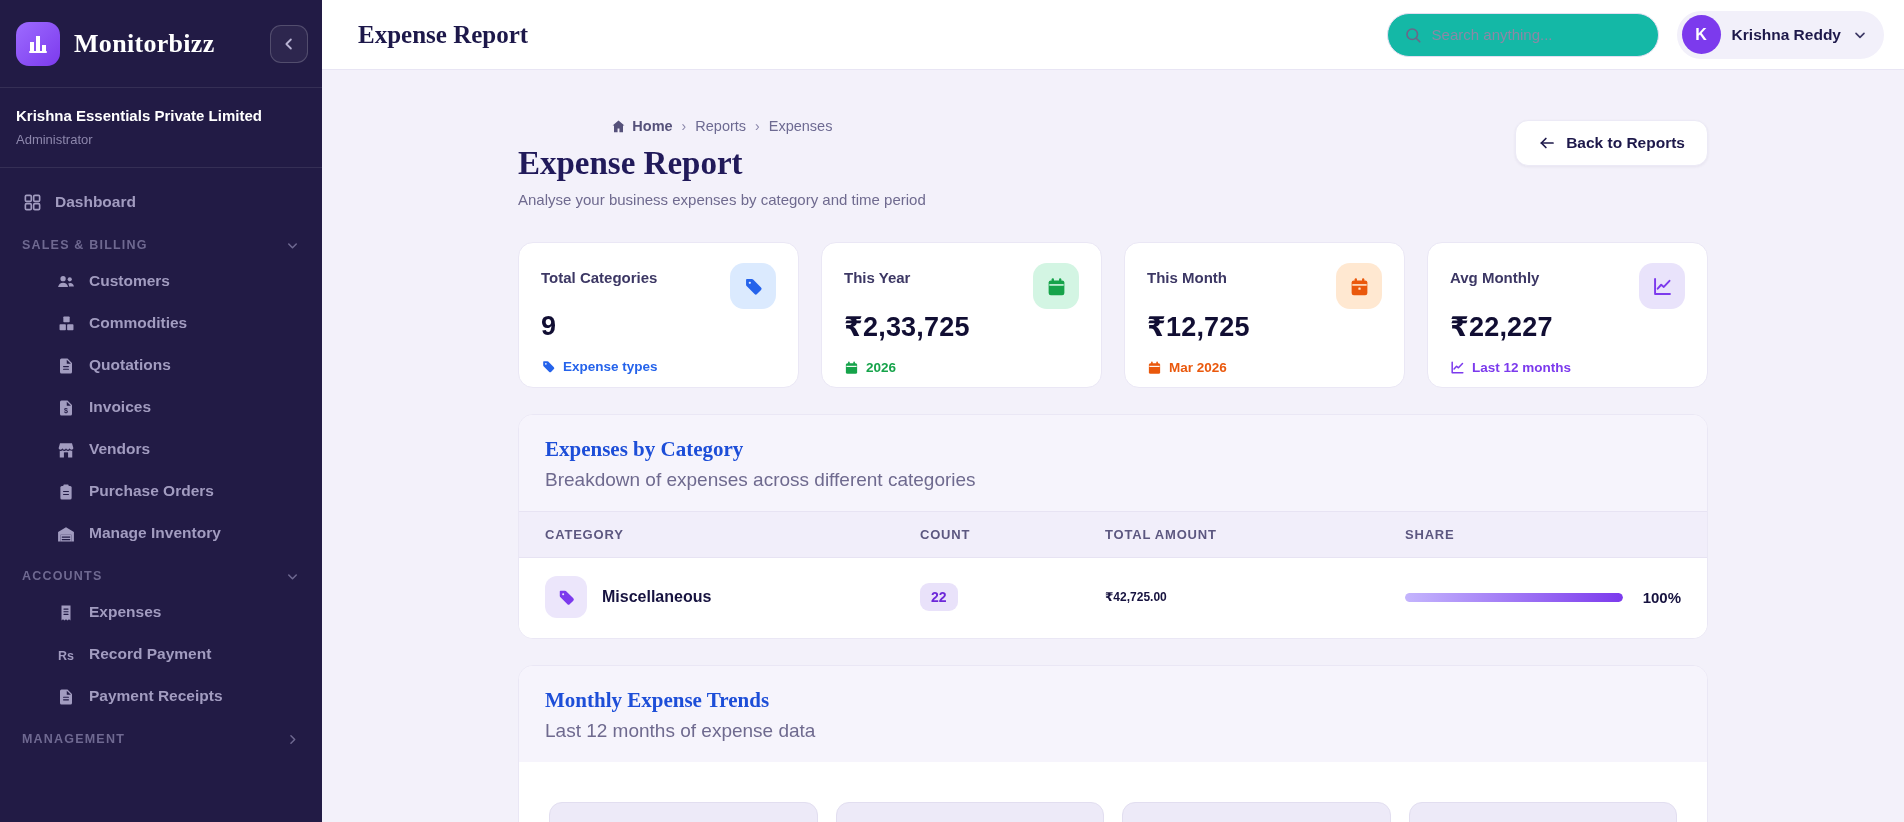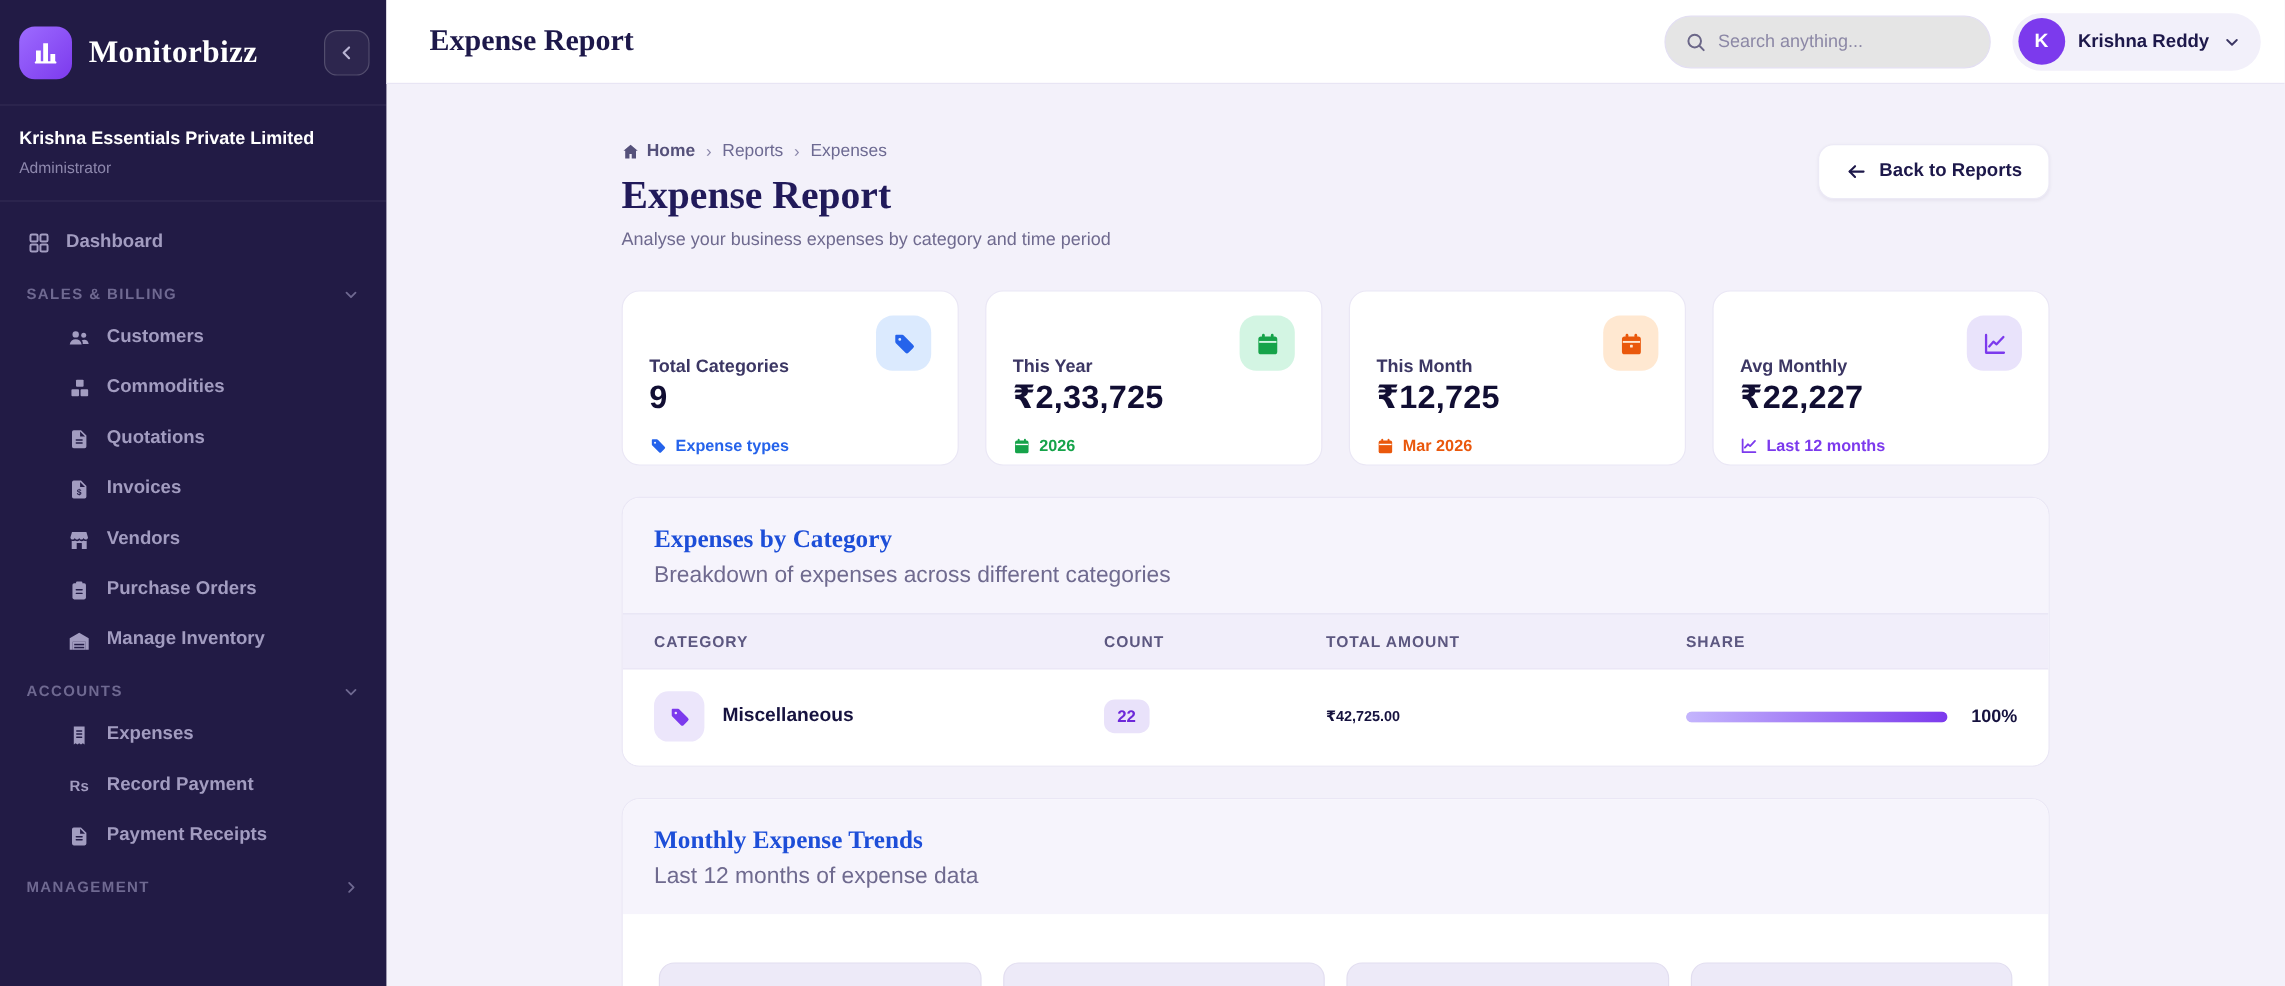--- a/index.html
+++ b/index.html
@@ -54,21 +54,21 @@
   .main { flex:1; display:flex; flex-direction:column; height:822px; }
   .topbar {
     height:70px; min-height:70px; background:#fff;
     border-bottom:1px solid #e8e5f4;
     display:flex; align-items:center; padding:0 20px 0 36px;
   }
   .topbar-title { font-size:25px; font-weight:bold; color:#1d184a; }
   .topbar-right { margin-left:auto; display:flex; align-items:center; gap:18px; }
   .search-pill {
     width:272px; height:44px; border-radius:22px;
-    background:#e5e5e5; border:1px solid #e3dff2;
+    background:#14b8a6; border:1px solid #e3dff2;
     display:flex; align-items:center; gap:10px; padding:0 16px;
   }
   .search-pill input {
     border:none; outline:none; background:transparent;
     font-family:inherit; font-size:15px; color:#4a4668; width:100%;
   }
   .search-pill input::placeholder { color:#8c88a6; }
   .user-chip {
     height:48px; border-radius:24px; background:#f2f0fa;
     display:flex; align-items:center; gap:11px; padding:4px 16px 4px 5px; cursor:pointer;
@@ -77,42 +77,42 @@
     width:39px; height:39px; border-radius:50%; background:#7c3aed;
     color:#fff; font-weight:bold; font-size:16px;
     display:flex; align-items:center; justify-content:center;
   }
   .user-name { font-size:15.5px; font-weight:bold; color:#1d184a; }
 
   .content { flex:1; overflow:hidden; padding:48px 0 0; }
   .container { width:1190px; margin:0 auto; }
 
   .head-row { display:flex; justify-content:space-between; align-items:flex-start; }
-  .breadcrumb { display:flex; align-items:center; gap:9px; font-size:14.5px; color:#6d6a92; }
+  .breadcrumb { display:flex; align-items:center; gap:9px; font-size:14.5px; color:#6d6a92;justify-content:center; }
   .breadcrumb .bc-home { display:flex; align-items:center; gap:6px; color:#55517a; font-weight:600; cursor:pointer; }
   .breadcrumb .bc-link { cursor:pointer; }
   .bc-sep { color:#8a86aa; font-size:14px; }
   .page-title { font-size:33px; font-weight:bold; color:#211a5a; margin-top:11px; }
   .page-subtitle { font-size:15px; color:#6f6a8f; margin-top:9px; }
   .back-btn {
     background:#fff; border:1px solid #eceaf6; border-radius:13px;
     box-shadow:0 1px 3px rgba(30,24,74,.06);
     padding:13px 22px; display:flex; align-items:center; gap:10px;
     font-family:inherit; font-size:15.5px; font-weight:bold; color:#1d184a; cursor:pointer;
     margin-top:2px;
   }
 
   
   .stats { display:grid; grid-template-columns:repeat(4,1fr); gap:22px; margin-top:34px; }
   .stat-card {
     background:#fff; border:1px solid #eae7f5; border-radius:15px;
     padding:20px 22px; height:146px;
   }
   .stat-top { display:flex; justify-content:space-between; align-items:flex-start; }
-  .stat-label { font-size:15px; font-weight:600; color:#3c3764; padding-top:6px;margin-top:28px; }
+  .stat-label { font-size:15px; font-weight:600; color:#3c3764; padding-top:6px; }
   .stat-icon { width:46px; height:46px; border-radius:14px; display:flex; align-items:center; justify-content:center; }
   .stat-value { font-size:27px; font-weight:800; color:#110e33; margin-top:2px; letter-spacing:.2px; }
   .stat-foot { display:flex; align-items:center; gap:7px; margin-top:17px; font-size:13.5px; font-weight:600; }
   .acc-blue   { background:#dbeafe; color:#2563eb; }
   .acc-green  { background:#d3f5e3; color:#16a34a; }
   .acc-orange { background:#ffe8d1; color:#ea580c; }
   .acc-purple { background:#e9e3fb; color:#7c3aed; }
   .ft-blue { color:#2563eb; } .ft-green { color:#16a34a; }
   .ft-orange { color:#ea580c; } .ft-purple { color:#7c3aed; }
 

